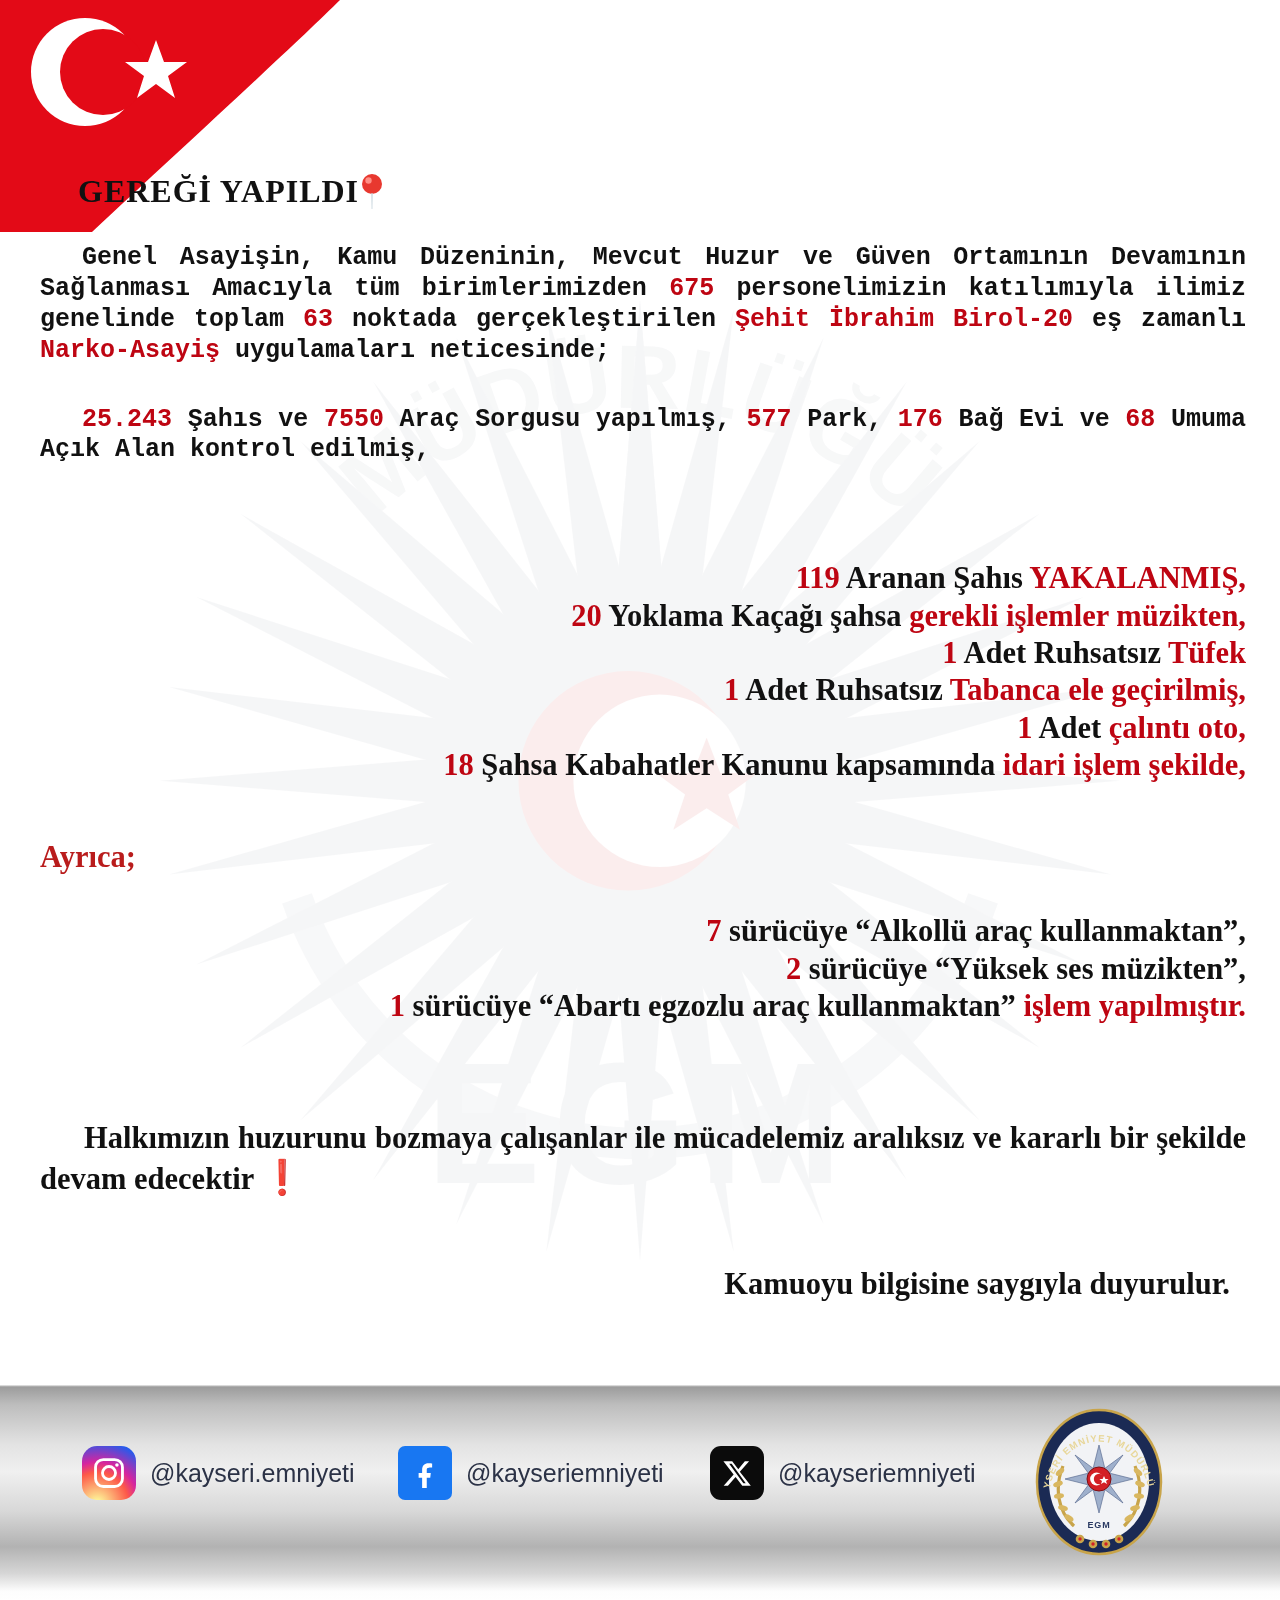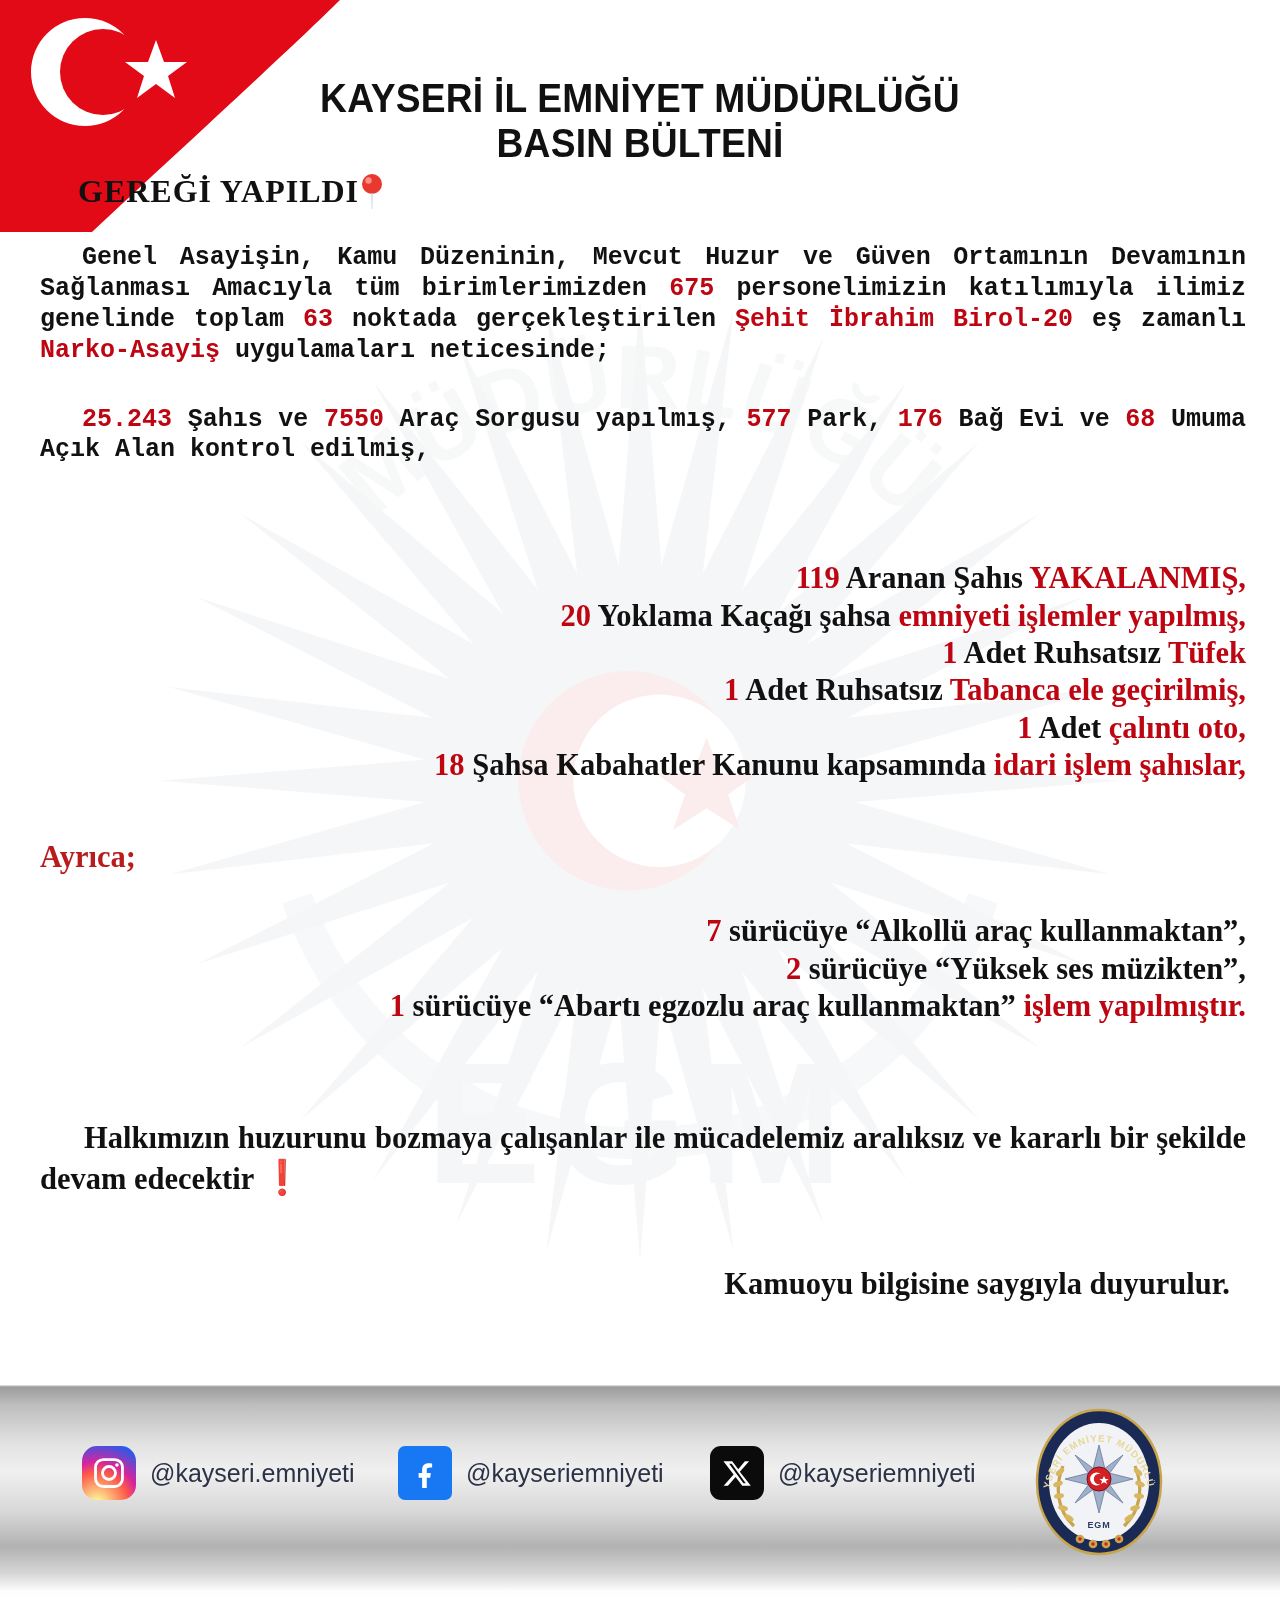--- a/index.html
+++ b/index.html
@@ -305,24 +305,20 @@
         <rect x="0" y="0" width="340" height="232" fill="#E30A17"></rect>
 
         <circle cx="85" cy="72" r="54" fill="#ffffff"></circle>
         <circle cx="103" cy="72" r="43" fill="#E30A17"></circle>
 
         <polygon fill="#ffffff" points="156,40 164,62 187,62 168,76 175,98 156,84 137,98 144,76 125,62 148,62"></polygon>
       </g>
     </svg>
   </div>
 
-  <div class="header-title">
-    <div class="line">KAYSERİ İL EMNİYET MÜDÜRLÜĞÜ</div>
-    <div class="line">BASIN BÜLTENİ</div>
-  </div>
 
   <div class="subheader">
     <span class="label">GEREĞİ YAPILDI</span>
     <span>
       <svg class="pin-icon" width="26" height="38" viewBox="0 0 26 38" xmlns="http://www.w3.org/2000/svg">
         <circle cx="13" cy="12" r="10" fill="#E8382F"></circle>
         <circle cx="9.5" cy="8.5" r="3.2" fill="#ff8f86"></circle>
         <path d="M12.3 21 L13.7 21 L13.4 37 L12.6 37 Z" fill="#c9d6dd"></path>
       </svg>
     </span>
@@ -336,25 +332,25 @@
 
     <p class="para"><span class="r">25.243</span><span class="k"> Şahıs ve </span><span class="r">7550</span><span class="k"> Araç Sorgusu yapılmış, </span><span class="r">577</span><span class="k"> Park, </span><span class="r">176</span><span class="k"> Bağ Evi ve </span><span class="r">68</span><span class="k"> Umuma Açık Alan kontrol edilmiş,</span></p>
 
     <div class="gap-md"></div>
 
 
     <div class="gap-lg"></div>
 
     <div class="listblock" id="list1">
         <div class="row"><span class="r">119</span><span class="k"> Aranan Şahıs </span><span class="r">YAKALANMIŞ,</span></div>
-        <div class="row"><span class="r">20</span><span class="k"> Yoklama Kaçağı şahsa </span><span class="r">emniyeti işlemler yapılmış,</span></div>
+        <div class="row"><span class="r">20</span><span class="k"> Yoklama Kaçağı şahsa </span><span class="r">gerekli işlemler müzikten,</span></div>
         <div class="row"><span class="r">1</span><span class="k"> Adet Ruhsatsız </span><span class="r">Tüfek</span></div>
         <div class="row"><span class="r">1</span><span class="k"> Adet Ruhsatsız </span><span class="r">Tabanca ele geçirilmiş,</span></div>
         <div class="row"><span class="r">1</span><span class="k"> Adet </span><span class="r">çalıntı oto,</span></div>
-        <div class="row"><span class="r">18</span><span class="k"> Şahsa Kabahatler Kanunu kapsamında </span><span class="r">idari işlem şahıslar,</span></div>
+        <div class="row"><span class="r">18</span><span class="k"> Şahsa Kabahatler Kanunu kapsamında </span><span class="r">idari işlem şekilde,</span></div>
       </div>
 
     <div class="gap-lg"></div>
 
     <div class="ayrica">Ayrıca;</div>
 
     <div class="gap-md"></div>
 
     <div class="listblock" id="list2">
         <div class="row"><span class="r">7</span><span class="k"> sürücüye “Alkollü araç kullanmaktan”,</span></div>

